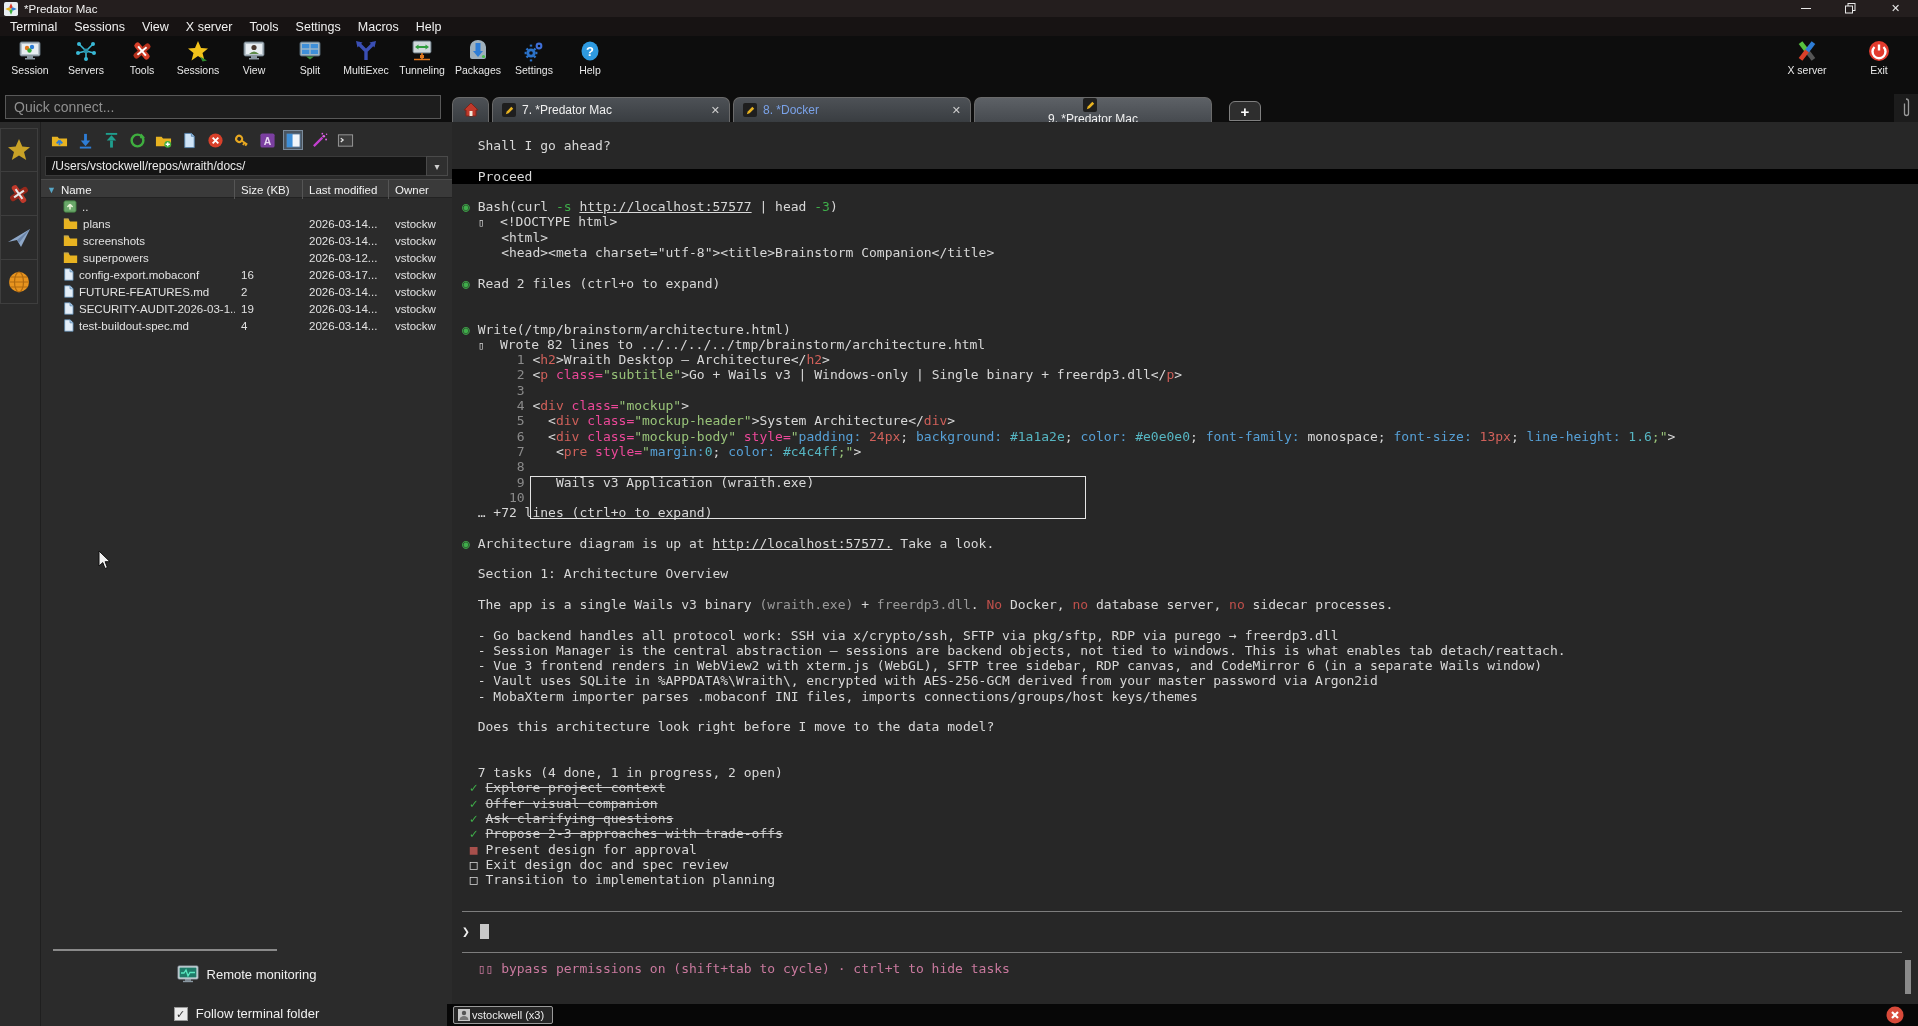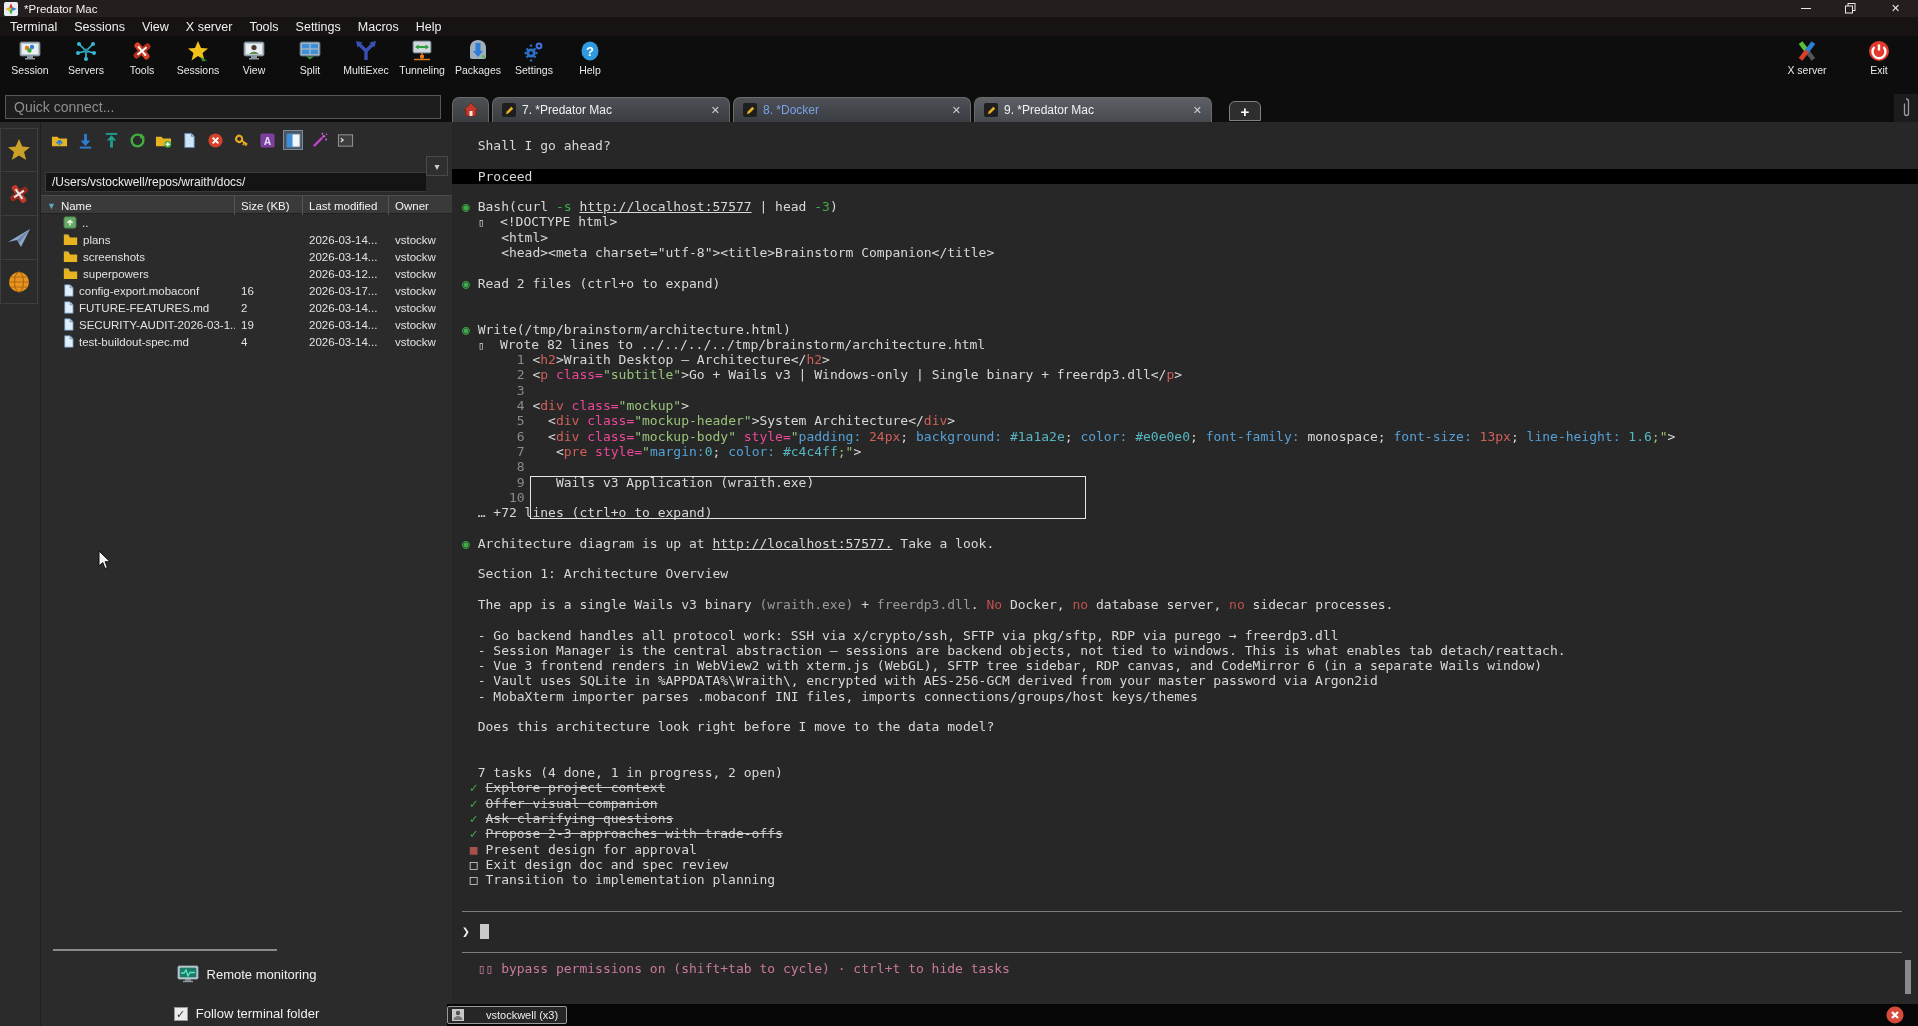--- a/index.html
+++ b/index.html
@@ -30,41 +30,41 @@
 
   
   .qcrow{position:absolute;top:94px;left:0;right:0;height:28px;background:#0d0d0d;}
   .qc-input{position:absolute;left:5px;top:1px;width:436px;height:24px;background:#1d1d1d;border:1px solid #585858;color:#c8c8c8;font-size:14px;padding:0 8px;font-family:"Liberation Sans","DejaVu Sans",sans-serif;}
   .qc-input::placeholder{color:#8f8f8f;}
   .tabbar{position:absolute;left:452px;top:0;right:26px;height:28px;display:flex;align-items:flex-end;}
   .tab{height:25px;border:1px solid #6a6a6a;border-bottom:none;border-radius:7px 7px 0 0;background:linear-gradient(#4d5156,#393d41);
        display:flex;align-items:center;padding:0 9px;margin-right:3px;color:#f0f0f0;font-size:12px;white-space:nowrap;}
   .tab.home{width:37px;justify-content:center;}
   .tab.wide{width:238px;}
-  .tab.active{background:linear-gradient(#5d6166,#464a4f);}
+  .tab.active{background:linear-gradient(#5d6166,#464a4f);flex-direction:column;}
   .tab.docker .tab-label{color:#7aa2e8;}
   .tab-pencil{width:14px;height:14px;background:#1e1e1e;border-radius:2px;margin-right:6px;display:inline-flex;align-items:center;justify-content:center;flex:none;}
   .tab-close{margin-left:auto;color:#cfcfcf;font-size:11px;padding-left:8px;}
   .tab-plus{height:20px;width:32px;margin:0 0 1px 14px;border:1px solid #808080;border-radius:6px 6px 0 0;background:#2e2e2e;color:#fff;
             display:flex;align-items:center;justify-content:center;font-size:15px;font-weight:bold;}
   .clipstrip{position:absolute;right:0;top:0;width:24px;height:28px;background:#1c1c1c;display:flex;align-items:center;justify-content:center;}
 
   
   .sidebar{position:absolute;top:122px;left:0;width:452px;height:904px;background:#2b2b2b;}
   .strip{position:absolute;left:0;top:6px;width:40px;}
   .strip-cell{width:38px;height:44px;border:1px solid #3e3e3e;border-top:none;display:flex;align-items:center;justify-content:center;}
   .strip-cell:first-child{border-top:1px solid #3e3e3e;}
   .strip-cell svg{width:26px;height:26px;}
   .browser{position:absolute;left:40px;top:0;right:0;bottom:0;border-left:1px solid #1f1f1f;}
   .ftoolbar{display:flex;align-items:center;gap:6px;padding:8px 0 4px 8px;}
   .ficon{width:20px;height:20px;display:flex;align-items:center;justify-content:center;}
   .ficon svg{width:17px;height:17px;}
   .ficon.pressed{background:#4a5560;border:1px solid #7a8a9a;}
   .pathrow{display:flex;margin:2px 4px 0 4px;}
-  .path-input{flex:1;height:20px;background:#141414;border:1px solid #3a3a3a;border-right:none;color:#ececec;font-size:12px;padding:0 6px;font-family:"Liberation Sans","DejaVu Sans",sans-serif;margin-top:16px;}
+  .path-input{flex:1;height:20px;background:#141414;border:1px solid #3a3a3a;border-right:none;color:#ececec;font-size:12px;padding:0 6px;font-family:"Liberation Sans","DejaVu Sans",sans-serif;}
   .path-drop{width:22px;height:20px;background:#2f2f2f;border:1px solid #4a4a4a;color:#cfcfcf;font-size:10px;display:flex;align-items:center;justify-content:center;}
   .ftable{margin-top:3px;font-size:11.5px;color:#e2e2e2;}
   .fhead{display:grid;grid-template-columns:194px 68px 86px 60px;background:#3a3a3a;height:19px;align-items:center;border-top:1px solid #4a4a4a;border-bottom:1px solid #222;}
   .fhead .hcell{padding-left:6px;border-right:1px solid #555;height:19px;display:flex;align-items:center;color:#f2f2f2;gap:5px;}
   .fhead .hcell:last-child{border-right:none;}
   .sort-tri{color:#57a7c7;font-size:9px;}
   .frow{display:grid;grid-template-columns:194px 68px 86px 60px;height:17px;align-items:center;}
   .fname{display:flex;align-items:center;gap:5px;padding-left:22px;white-space:nowrap;overflow:hidden;}
   .fname svg{flex:none;}
   .fcell{padding-left:6px;white-space:nowrap;overflow:hidden;}
@@ -85,21 +85,21 @@
   .s-fg{color:#d8d8d8;} .s-dim{color:#9a9a9a;} .s-green{color:#3fae4a;} .s-red{color:#c0504b;}
   .s-tag{color:#d0605a;} .s-attr{color:#ec4899;} .s-str{color:#98c379;} .s-prop{color:#56a0d6;}
   .s-num{color:#d0605a;text-align:center;} .s-hex{color:#56b6c2;} .s-ln{color:#8b8b8b;}
   .s-url{color:#d8d8d8;text-decoration:underline;}
   .s-pink{color:#c9799e;} .s-strike{color:#cfcfcf;text-decoration:line-through;}
   .s-check{color:#3fae4a;} .s-sq{color:#a8504c;} .s-boxg{color:#d8d8d8;font-size:11px;}
   .t-scroll{position:absolute;right:7px;top:838px;width:6px;height:34px;background:#8a8a8a;}
 
   
   .statusbar{position:absolute;left:447px;right:0;top:1004px;height:22px;background:#070707;display:flex;align-items:center;}
-  .sess-tab{height:18px;border:1px solid #9a9a9a;border-radius:2px;background:#262626;display:flex;align-items:center;gap:22px;padding:0 8px 0 4px;color:#ececec;font-size:11px;}
+  .sess-tab{margin-left:6px;height:18px;border:1px solid #9a9a9a;border-radius:2px;background:#262626;display:flex;align-items:center;gap:2px;padding:0 8px 0 4px;color:#ececec;font-size:11px;}
   .sb-close{position:absolute;right:14px;top:2px;width:18px;height:18px;}
 
   .mouse-cursor{position:absolute;left:98px;top:550px;z-index:50;}
 </style>
 </head>
 <body>
 
 <div class="app">
 
   <div class="titlebar">

